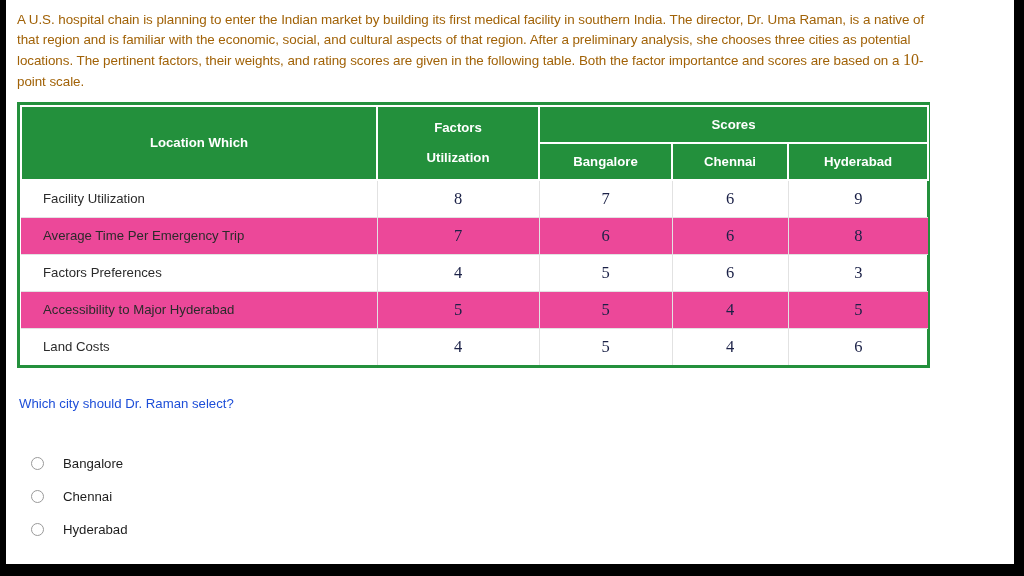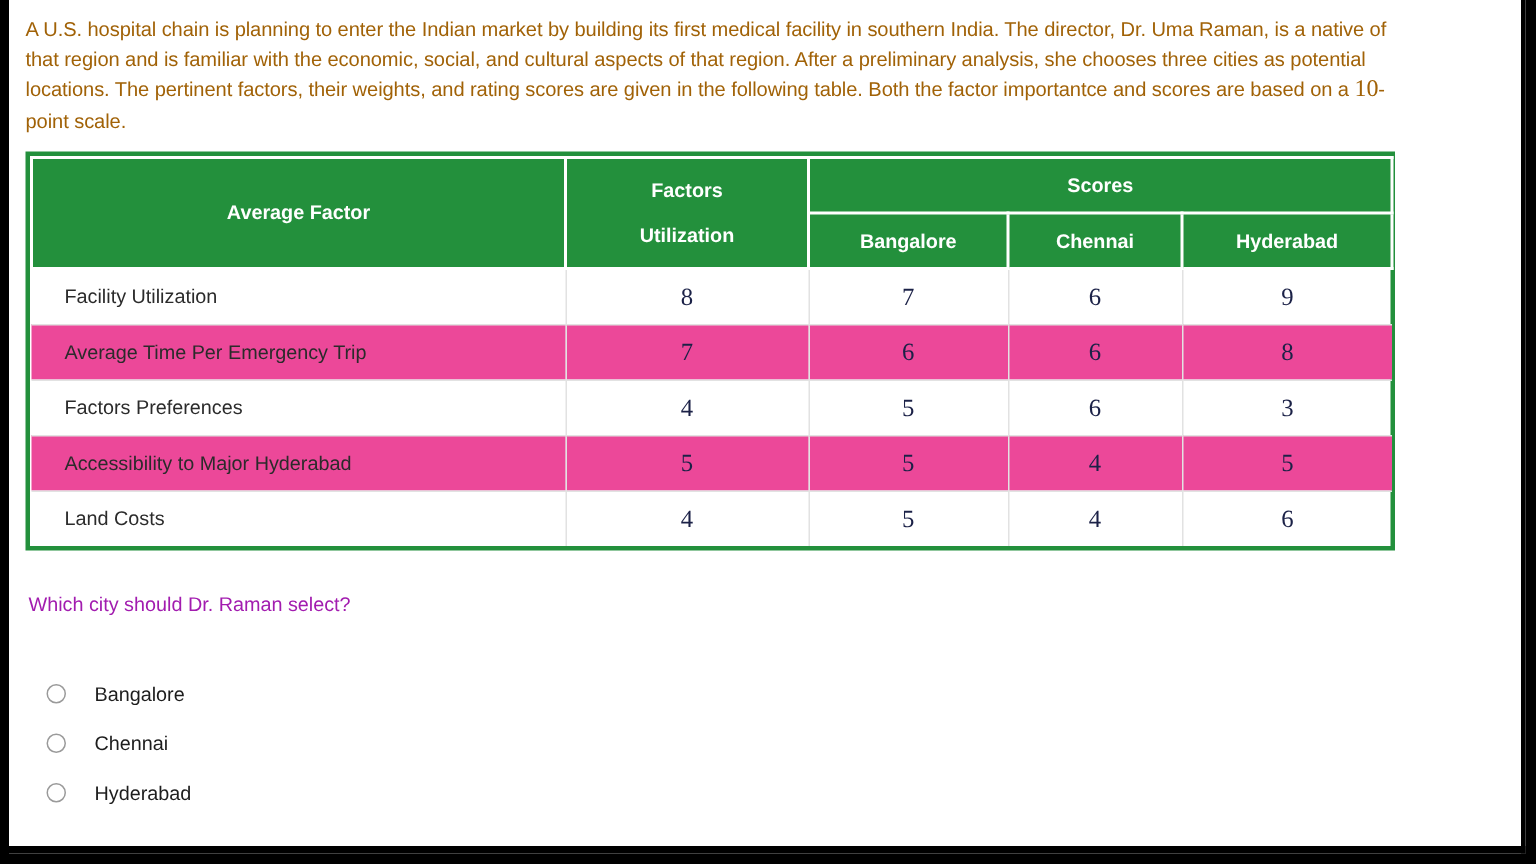--- a/index.html
+++ b/index.html
@@ -127,21 +127,21 @@
     border-top: none;
   }
   table.matrix tr:last-child td {
     border-bottom: none;
   }
 
   
   .question {
     font-family: "Liberation Sans", sans-serif;
     font-size: 13.2px;
-    color: #a21caf;
+    color: #1d4ed8;
     margin: 28px 0 0 2px;
   }
   .options {
     margin-top: 36px;
     margin-left: 14px;
   }
   .option-row {
     display: flex;
     align-items: center;
     height: 33px;
@@ -174,21 +174,21 @@
       <table class="matrix">
         <colgroup>
           <col style="width:356px">
           <col style="width:162px">
           <col style="width:133px">
           <col style="width:116px">
           <col style="width:140px">
         </colgroup>
         <thead>
           <tr>
-            <th class="th-locfactor" rowspan="2">Average Factor</th>
+            <th class="th-locfactor" rowspan="2">Location Which</th>
             <th class="th-importance" rowspan="2">
               <div>Factors</div>
               <div>Utilization</div>
             </th>
             <th class="th-scores" colspan="3">Scores</th>
           </tr>
           <tr>
             <th class="th-city">Bangalore</th>
             <th class="th-city">Chennai</th>
             <th class="th-city th-city-last">Hyderabad</th>

